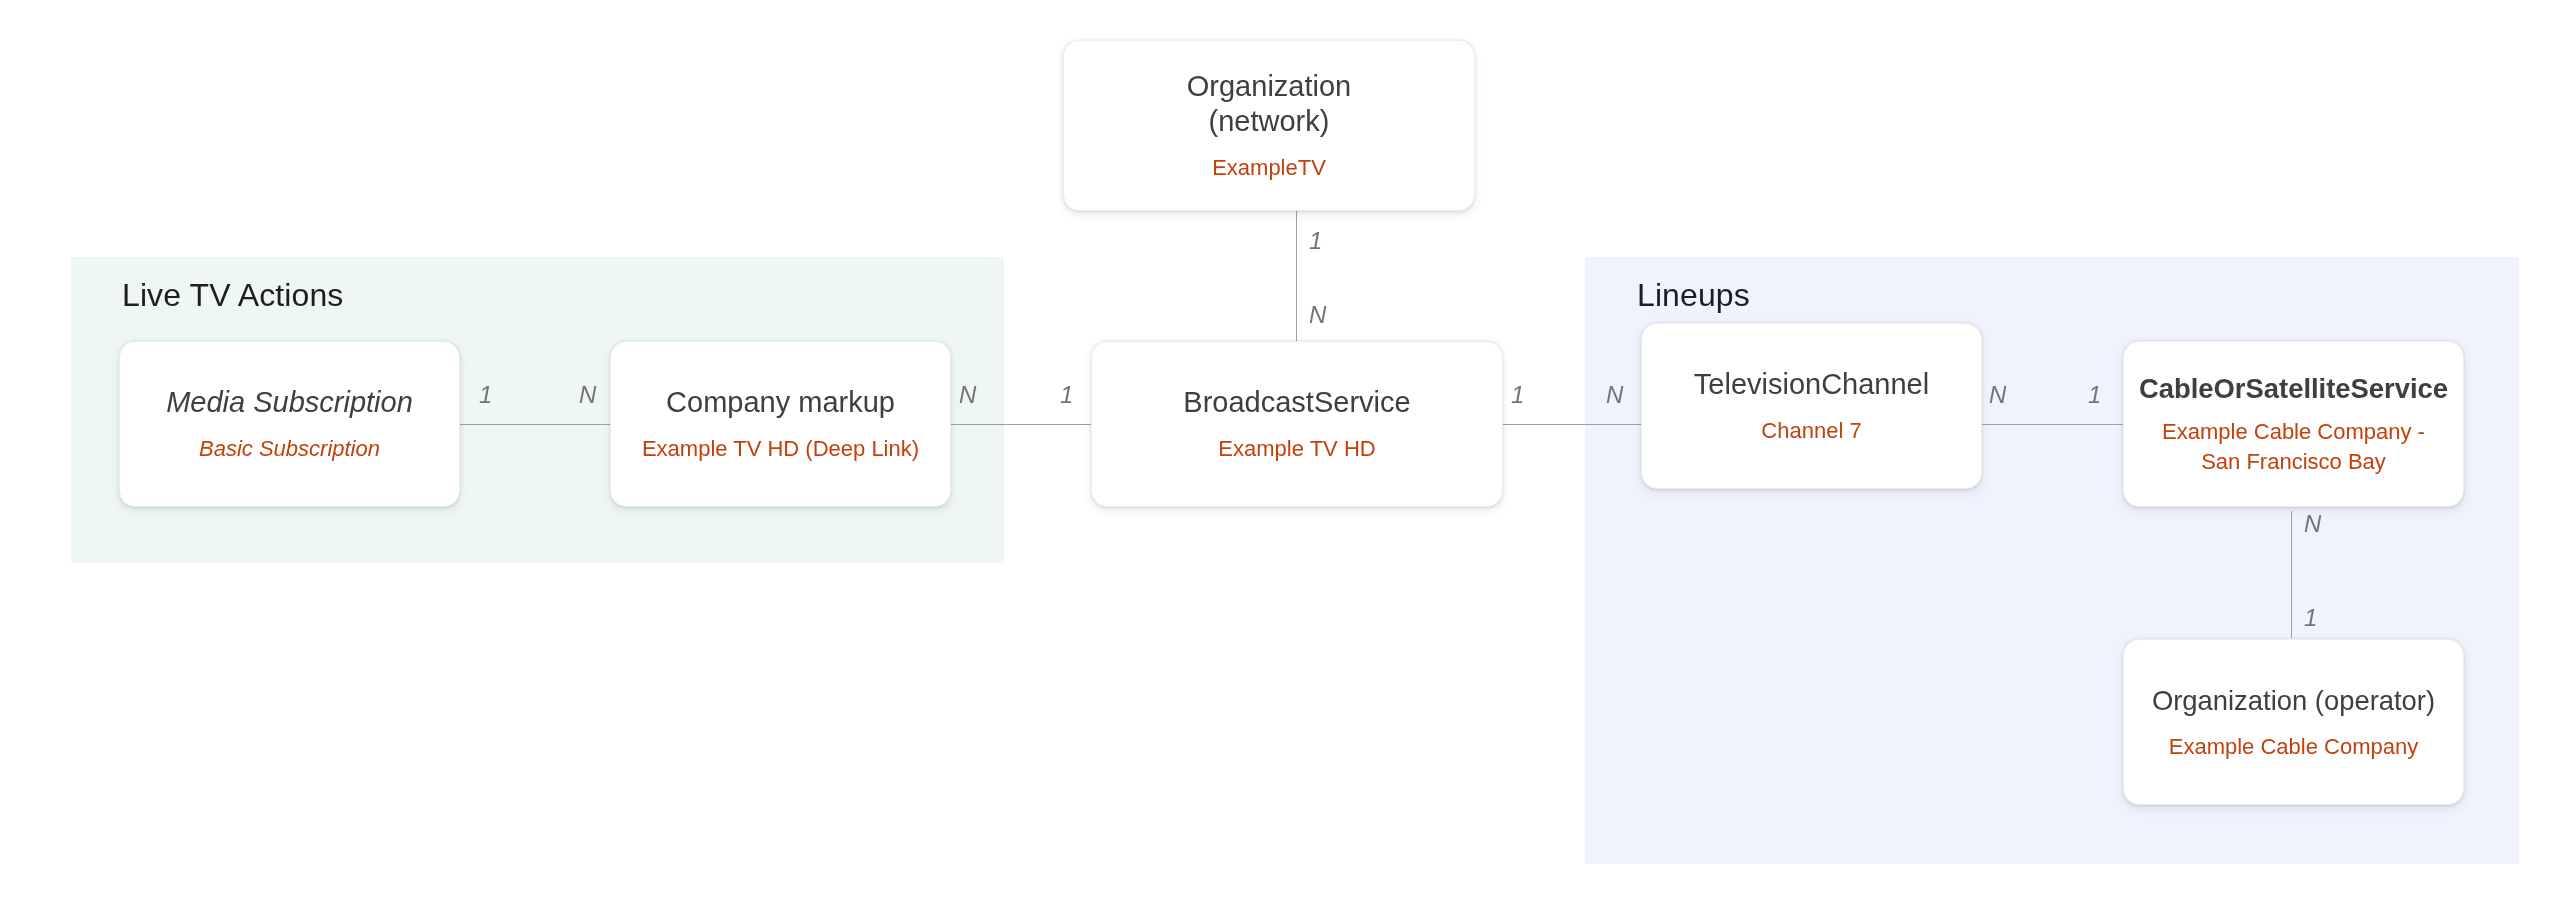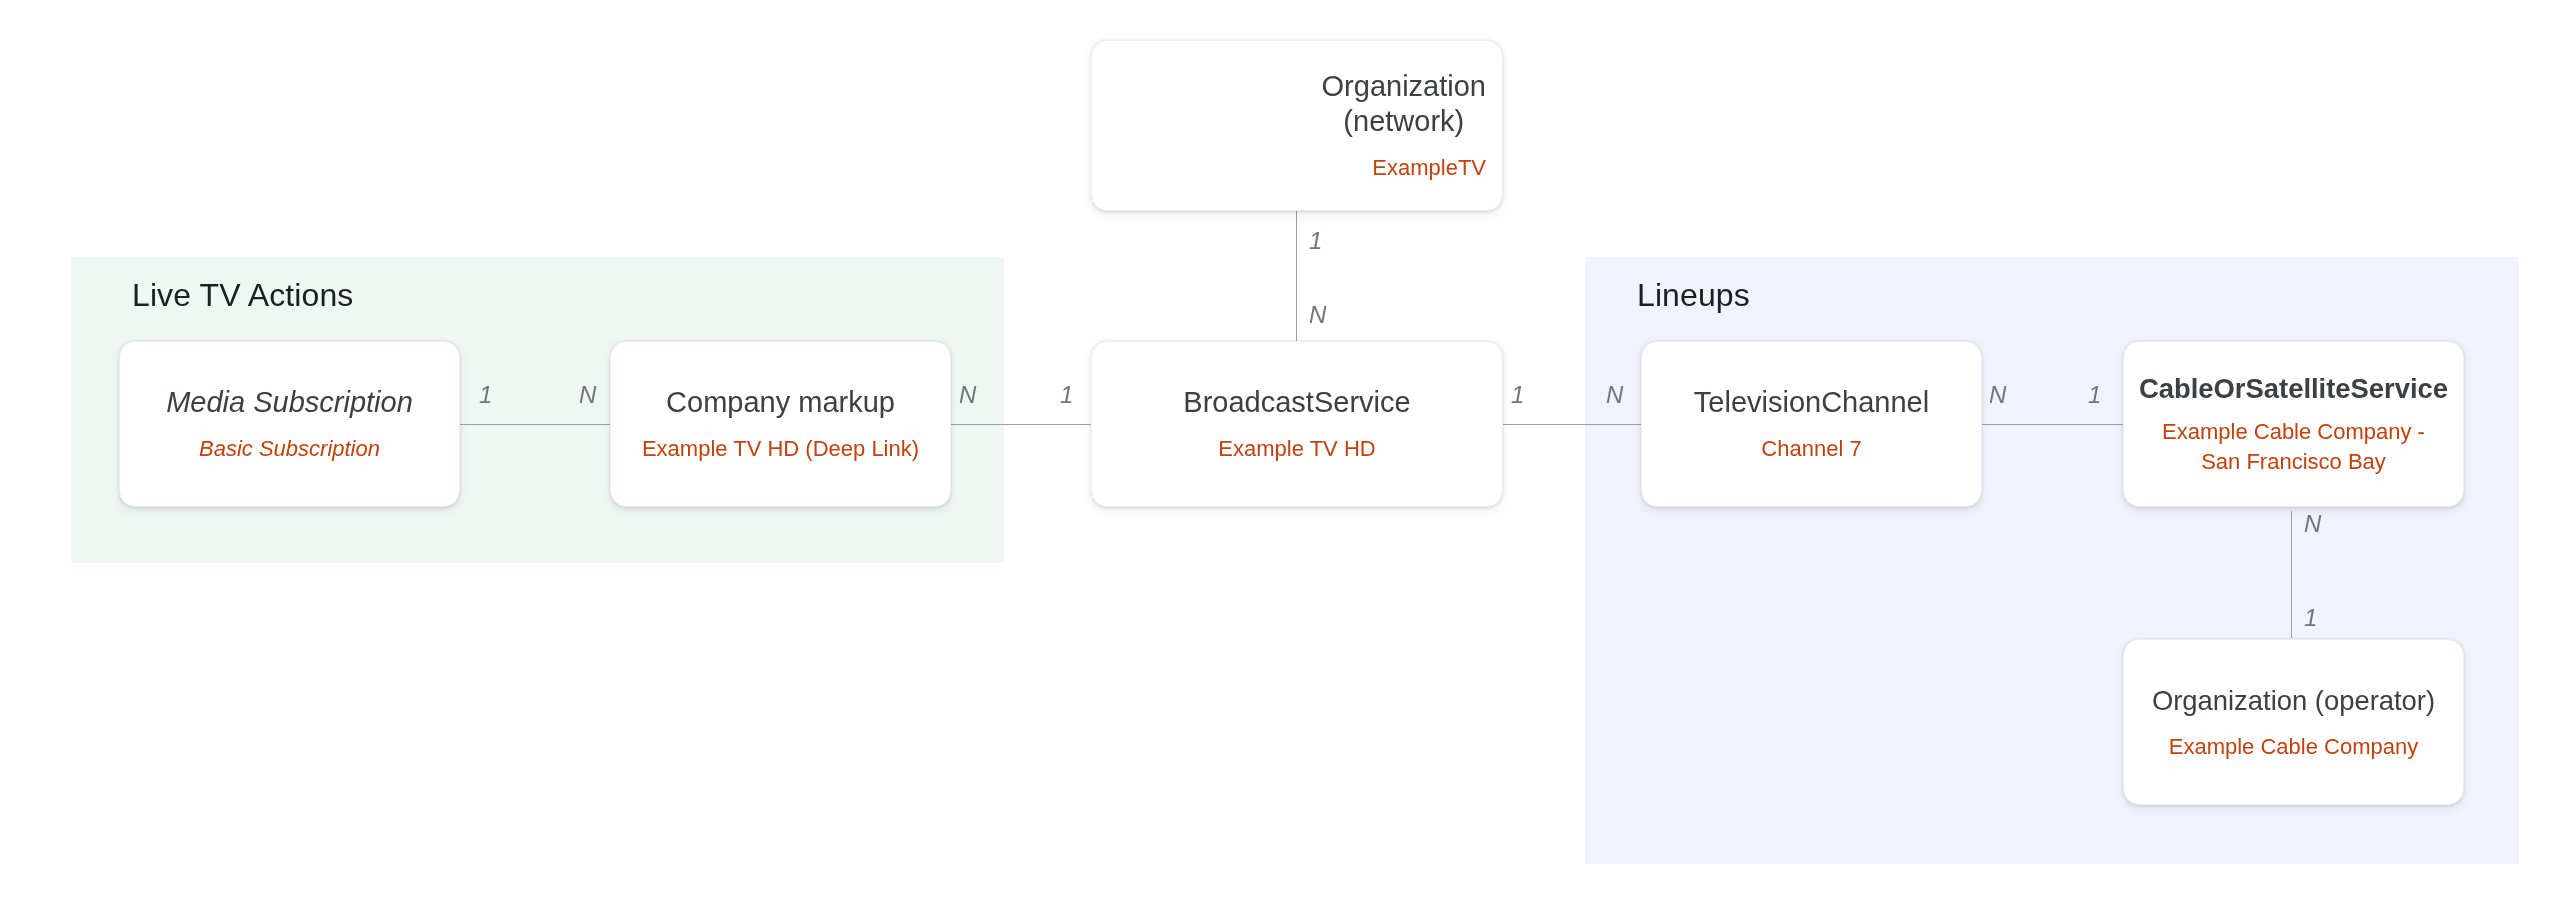--- a/index.html
+++ b/index.html
@@ -92,21 +92,21 @@
 </style>
 </head>
 <body>
 
 <div id="canvas">
 
   <div class="group" style="left:71px; top:257px; width:933px; height:306px; background:#eff7f3;"></div>
 
   <div class="group" style="left:1585px; top:257px; width:934px; height:607px; background:#f0f3fd;"></div>
 
-  <div class="group-title" style="left:132px; top:277px;text-align:right;">Live TV Actions</div>
+  <div class="group-title" style="left:122px; top:277px;text-align:right;">Live TV Actions</div>
 
   <div class="group-title" style="left:1637px; top:277px;">Lineups</div>
 
   <div class="edge-v" style="left:1296px; top:211px; height:133px;"></div>
 
   <div class="edge-v" style="left:2291px; top:511px; height:127px;"></div>
 
   <div class="edge-h" style="left:460px; top:424px; width:168px;"></div>
 
   <div class="edge-h" style="left:942px; top:424px; width:159px;"></div>
@@ -132,42 +132,42 @@
   <div class="card-label" style="left:1606px; top:382px;">N</div>
 
   <div class="card-label" style="left:1989px; top:382px;">N</div>
 
   <div class="card-label" style="left:2088px; top:382px;">1</div>
 
   <div class="card-label" style="left:2304px; top:511px;">N</div>
 
   <div class="card-label" style="left:2304px; top:605px;">1</div>
 
-  <div class="card" style="left:1091px; top:40px; width:412px; height:171px;align-items:flex-end;">
+  <div class="card" style="left:1063px; top:40px; width:412px; height:171px;">
     <div class="card-title">Organization
 (network)</div>
     <div class="card-subtitle">ExampleTV</div>
   </div>
 
   <div class="card" style="left:119px; top:341px; width:341px; height:166px;font-style:italic;">
     <div class="card-title">Media Subscription</div>
     <div class="card-subtitle">Basic Subscription</div>
   </div>
 
   <div class="card" style="left:610px; top:341px; width:341px; height:166px;">
     <div class="card-title">Company markup</div>
     <div class="card-subtitle">Example TV HD (Deep Link)</div>
   </div>
 
   <div class="card" style="left:1091px; top:341px; width:412px; height:166px;">
     <div class="card-title">BroadcastService</div>
     <div class="card-subtitle">Example TV HD</div>
   </div>
 
-  <div class="card" style="left:1641px; top:341px; width:341px; height:166px;">
+  <div class="card" style="left:1641px; top:323px; width:341px; height:166px;">
     <div class="card-title">TelevisionChannel</div>
     <div class="card-subtitle">Channel 7</div>
   </div>
 
   <div class="card" style="left:2123px; top:341px; width:341px; height:166px;">
     <div class="card-title" style="font-size:27.4px;font-weight:bold;">CableOrSatelliteService</div>
     <div class="card-subtitle" style="margin-top:10.6px; line-height:30px;">Example Cable Company -
 San Francisco Bay</div>
   </div>
 

